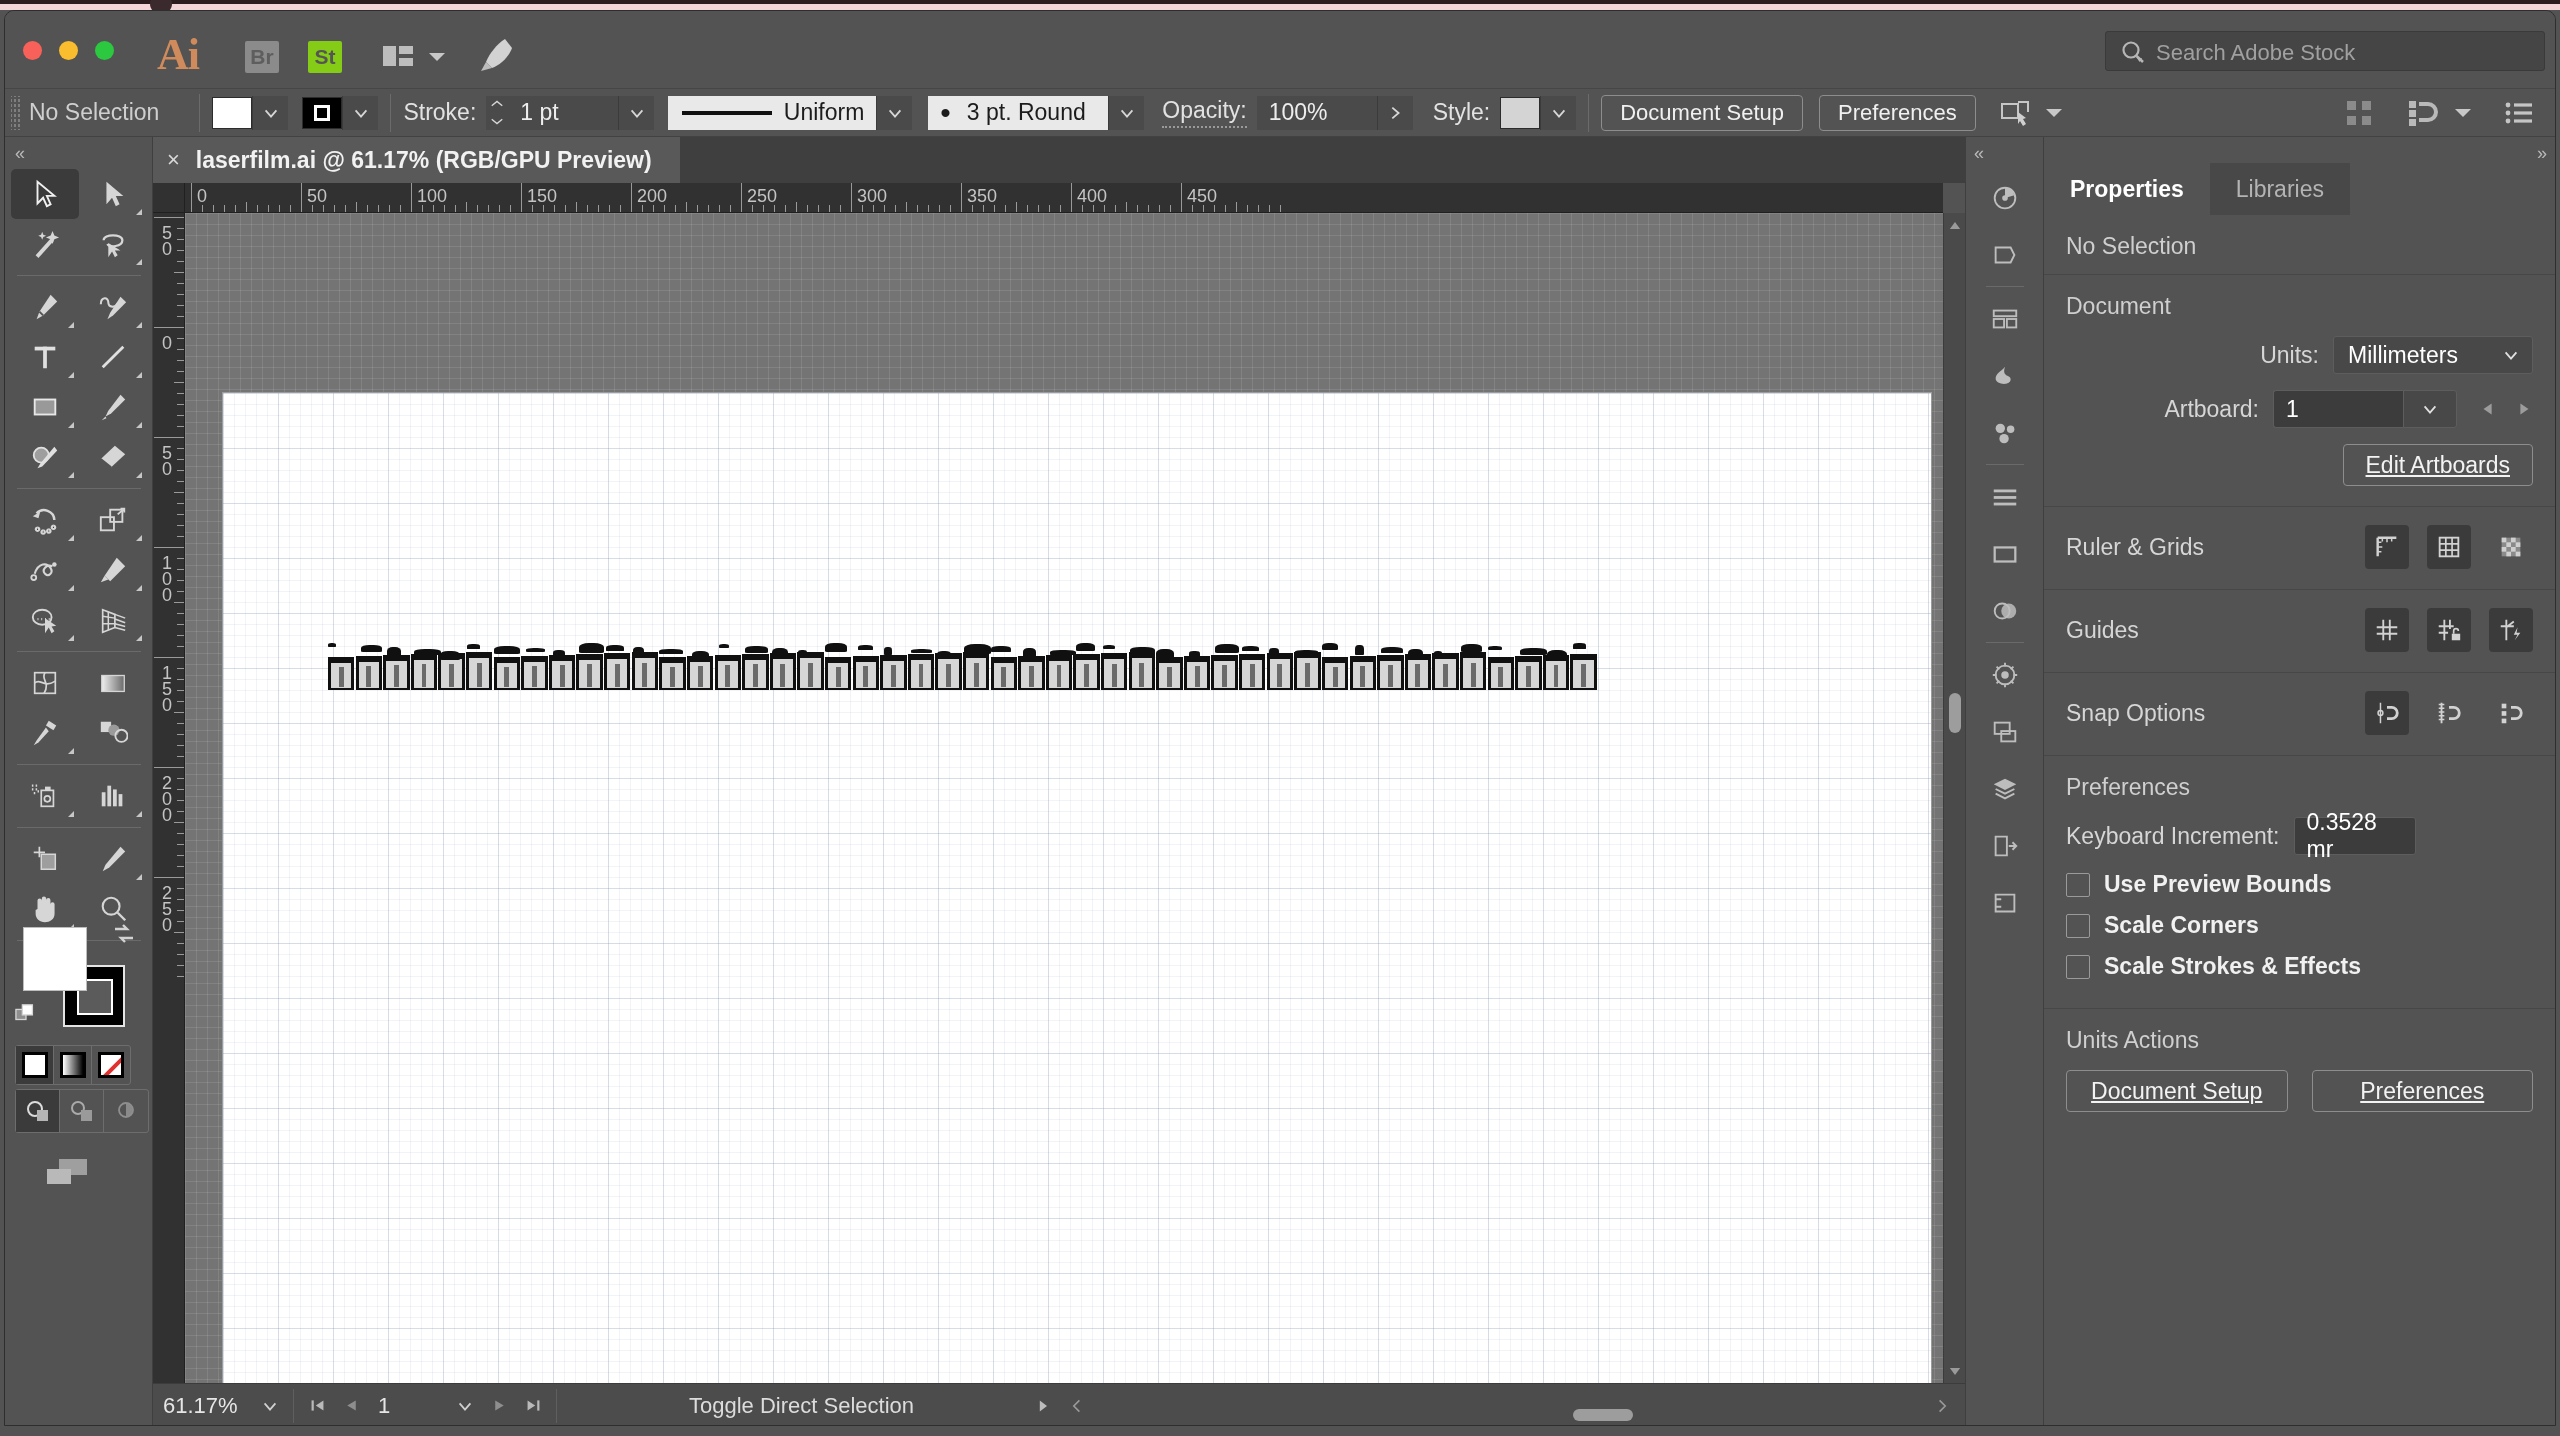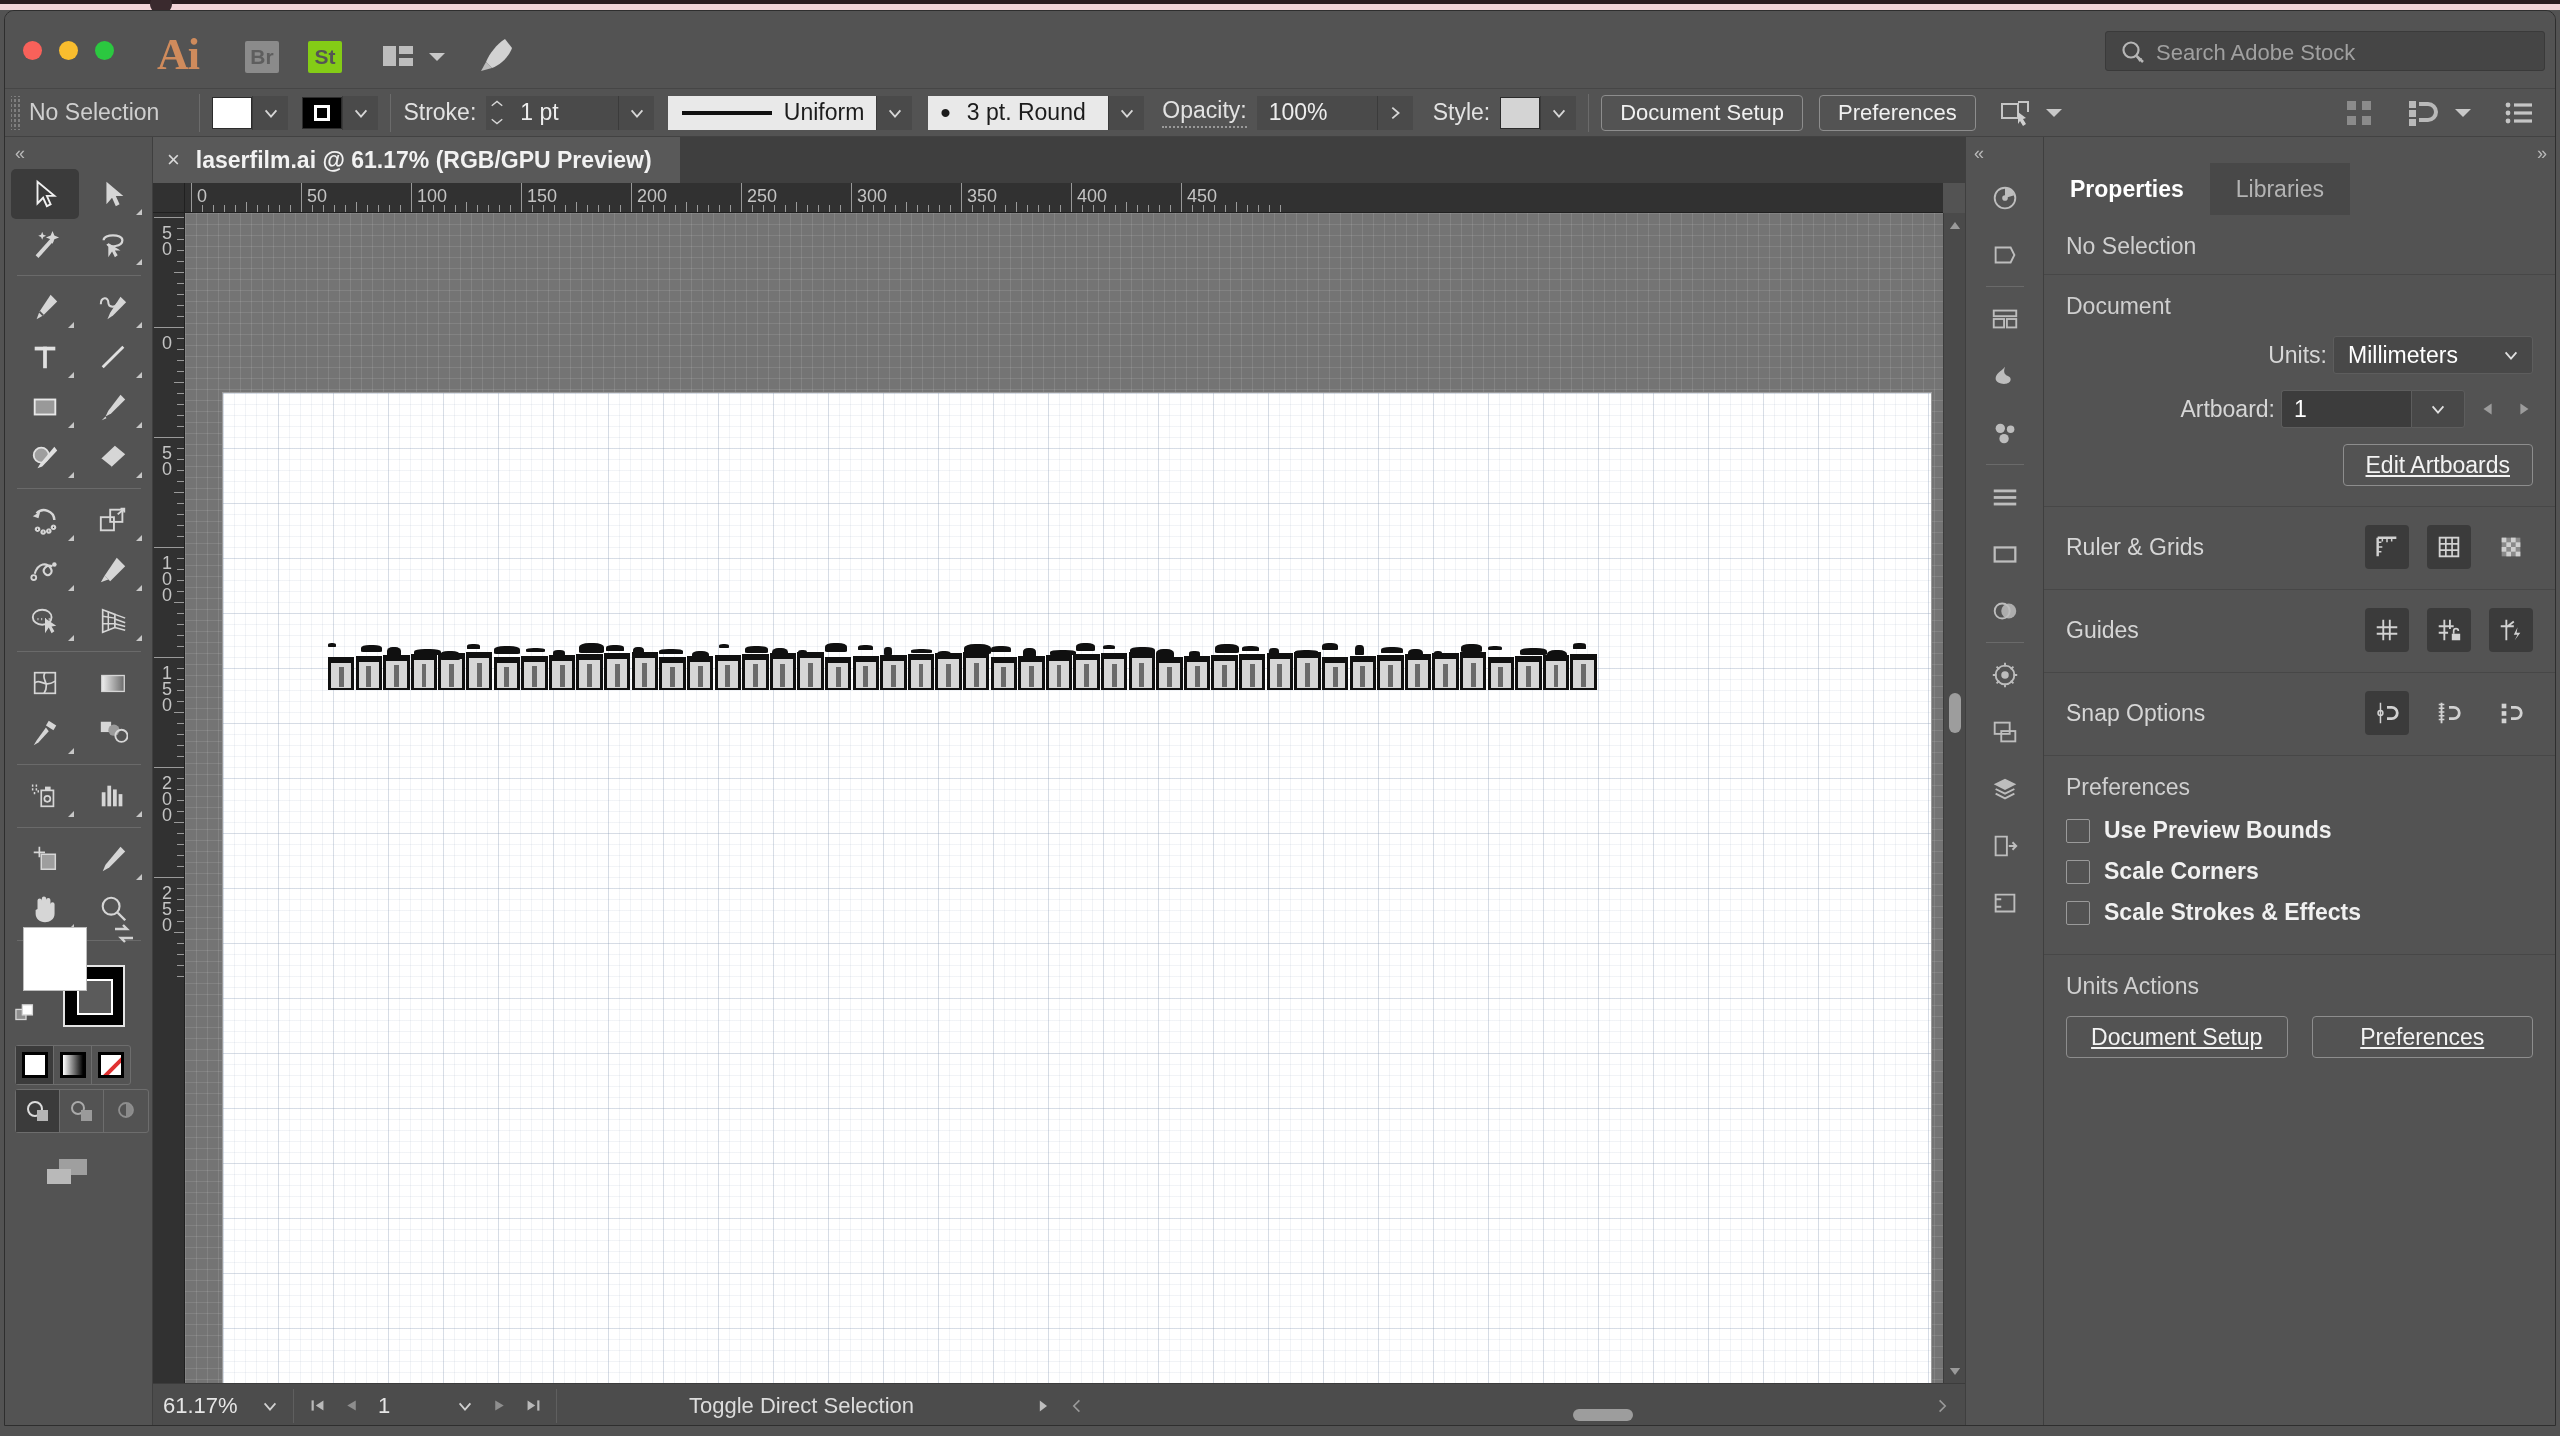--- a/index.html
+++ b/index.html
@@ -185,21 +185,21 @@
   .props { width:512px; background:#535353; border-left:1px solid #3f3f3f; position:relative; }
   .pp-collapse { position:absolute; right:8px; top:6px; font-size:18px; color:#b9b9b9; }
   .pp-tabs { position:absolute; left:0; top:26px; height:52px; display:flex; }
   .pp-tab { padding:0 26px; height:52px; display:flex; align-items:center; font-size:23px; color:#b4b4b4; }
   .pp-tab.active { background:#535353; color:#fff; font-weight:bold; }
   .pp-tab.inactive { background:#484848; }
   .pp-tabfill { position:absolute; left:0; right:0; top:26px; height:52px; background:#484848; z-index:-1; }
   .pp-body { position:absolute; left:0; right:0; top:78px; bottom:0; }
   .pp-sec { border-bottom:1px solid #474747; padding:18px 22px 20px; }
   .pp-title { font-size:23px; color:#cfcfcf; margin-bottom:16px; }
-  .pp-row { display:flex; align-items:center; justify-content:flex-end; gap:6px; margin-bottom:16px; }
+  .pp-row { display:flex; align-items:center; justify-content:flex-end; gap:14px; margin-bottom:16px; }
   .pp-row.spread { justify-content:space-between; }
   .pp-rowlabel { font-size:23px; color:#d6d6d6; white-space:nowrap; }
   .pp-select { height:38px; background:#484848; border:1px solid #5d5d5d; border-radius:3px; display:flex;
                align-items:center; color:#fff; font-size:23px; padding-left:14px; min-width:100px; }
   .pp-select .cv { margin-left:auto; padding:0 12px; }
   .pp-input { height:38px; background:#3c3c3c; border:1px solid #5d5d5d; border-radius:3px; color:#fff;
               font-size:23px; display:flex; align-items:center; padding:0 12px; }
   .pp-btn { height:42px; border:1px solid #8d8d8d; border-radius:4px; color:#f3f3f3; font-size:23px;
             display:flex; align-items:center; justify-content:center; padding:0 22px;text-decoration:underline; }
   .pp-iconbtn { width:44px; height:44px; background:#3b3b3b; border-radius:4px; display:flex;
@@ -1425,20 +1425,24 @@
                     <rect x="5" y="13" width="5" height="5" fill="#d2d2d2"></rect>
                   <rect x="5" y="21" width="5" height="5" fill="#d2d2d2"></rect>
                   <path d="M15 9 h5 a6 6 0 0 1 0 12 h-5" fill="none" stroke="#d2d2d2" stroke-width="3"></path>
                 </svg>
               </div>
             </div>
           </div>
 
           <div class="pp-sec">
             <div class="pp-title">Preferences</div>
+            <div class="pp-row" style="justify-content:flex-start">
+              <span class="pp-rowlabel">Keyboard Increment:</span>
+              <div class="pp-input" style="width:122px">0.3528 mr</div>
+            </div>
             <div class="pp-chk">
               <div class="pp-box"></div>
               <span class="pp-chklabel">Use Preview Bounds</span>
             </div>
             <div class="pp-chk">
               <div class="pp-box"></div>
               <span class="pp-chklabel">Scale Corners</span>
             </div>
             <div class="pp-chk" style="margin-bottom:8px">
               <div class="pp-box"></div>

